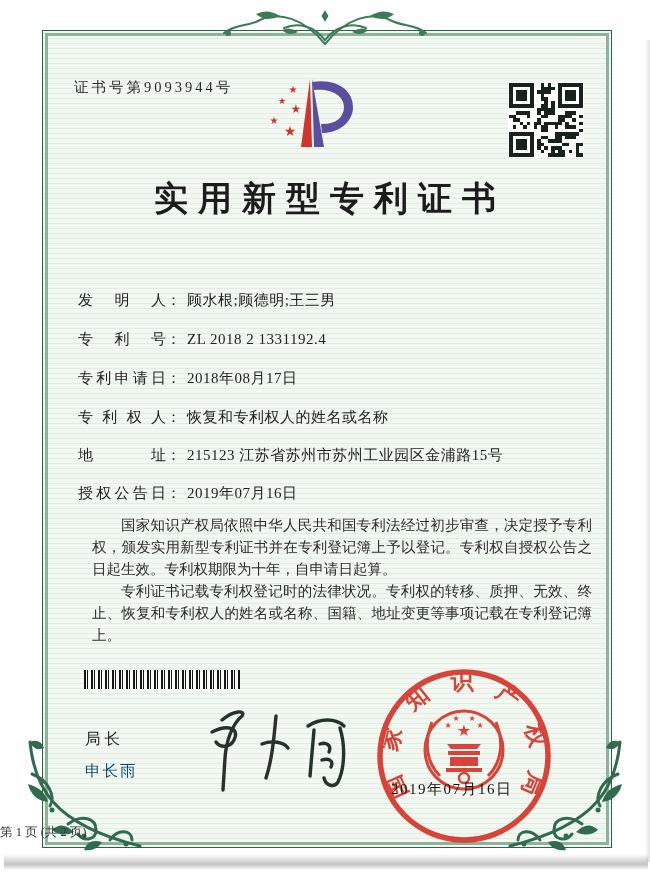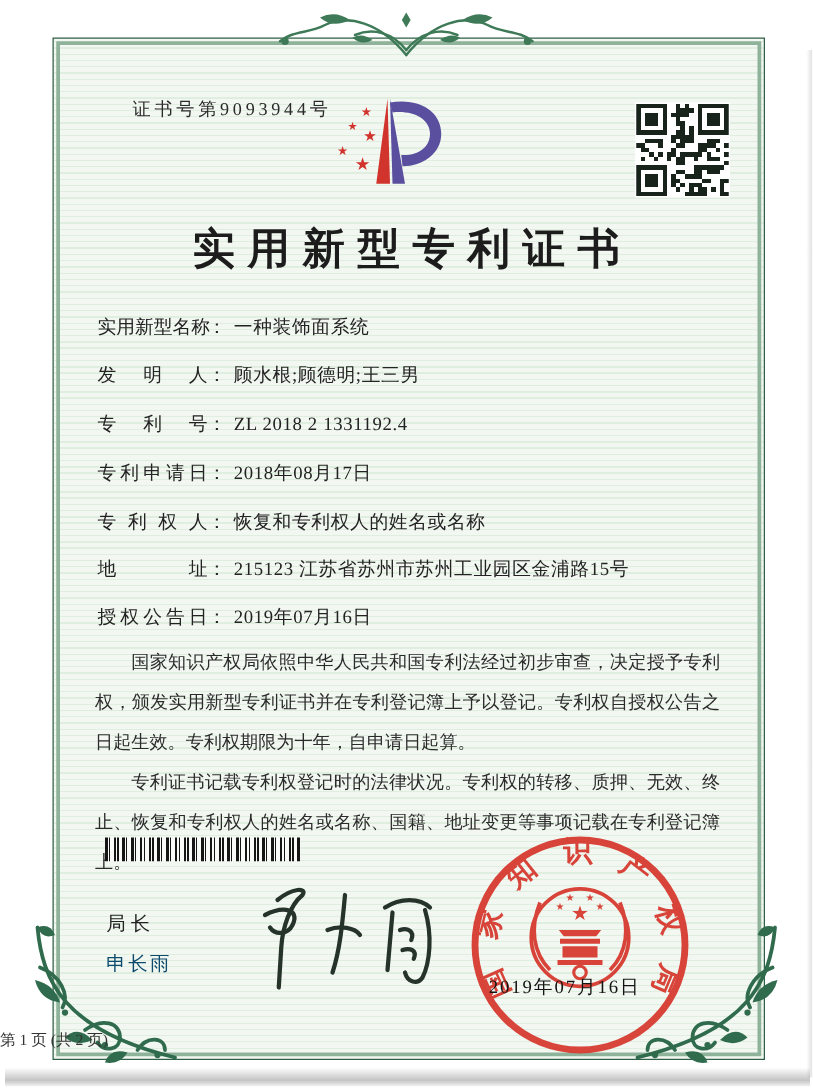--- a/index.html
+++ b/index.html
@@ -16,38 +16,38 @@
     background:
       repeating-linear-gradient(180deg,
         #f2f8f1 0px,#f2f8f1 2px,#e0eedf 2px,#e0eedf 3px,#f2f8f1 3px,#f2f8f1 5px);
   }
   .frame-inner{position:absolute;inset:2px;border:3px solid #8fb29a;}
   .ornament{position:absolute;pointer-events:none;}
   .orn-top{left:218px;top:6px;width:214px;height:48px;}
   .orn-bl{left:22px;top:740px;width:124px;height:114px;}
   .orn-br{left:504px;top:740px;width:124px;height:114px;transform:scaleX(-1);}
   
-  .cert-no{position:absolute;left:74px;top:78px;font-size:14.5px;letter-spacing:3px;color:#2a2a2a;margin-left:32px;}
+  .cert-no{position:absolute;left:74px;top:78px;font-size:14.5px;letter-spacing:3px;color:#2a2a2a;}
   .logo{position:absolute;left:262px;top:76px;width:96px;height:78px;}
   .qr{position:absolute;left:508px;top:82px;width:74px;height:74px;background:#fff;padding:1px;}
   .qr svg{width:100%;height:100%;display:block;}
   .title{
     position:absolute;left:0;top:176px;width:650px;text-align:center;
     font-size:34px;font-weight:bold;letter-spacing:10px;text-indent:10px;color:#1c1c1c;
   }
   
   .field-row{position:absolute;left:78px;width:520px;font-size:15px;color:#222;white-space:nowrap;}
   .flabel{display:inline-block;width:88px;text-align:justify;text-align-last:justify;vertical-align:bottom;}
   .fcolon{display:inline-block;margin-right:6px;}
   .fvalue{letter-spacing:0.5px;}
   .pair2{position:absolute;left:244px;top:0;}
   
   .body-text{
-    position:absolute;left:76px;top:514px;width:500px;
-    font-size:14.5px;line-height:32px;text-align:justify;color:#2b2b2b;
+    position:absolute;left:92px;top:514px;width:500px;
+    font-size:14.5px;line-height:22px;text-align:justify;color:#2b2b2b;
   }
   .body-text p{margin:0;text-indent:2em;}
   
   .barcode{
     position:absolute;left:84px;top:670px;width:156px;height:19px;
     background:repeating-linear-gradient(90deg,
       #151515 0 2px,#f8faf7 2px 3px,#151515 3px 4px,#f8faf7 4px 7px,
       #151515 7px 9px,#f8faf7 9px 10px,#151515 10px 11px,#f8faf7 11px 14px);
   }
   .signer-title{position:absolute;left:85px;top:729px;font-size:15.5px;letter-spacing:4px;color:#222;}
@@ -147,23 +147,20 @@
     <svg viewBox="0 0 21 21" shape-rendering="crispEdges">
         <path d="M9,0h1v1h-1zM11,0h1v1h-1zM9,1h1v1h-1zM10,1h1v1h-1zM11,1h1v1h-1zM12,1h1v1h-1zM8,2h1v1h-1zM9,2h1v1h-1zM10,2h1v1h-1zM11,2h1v1h-1zM9,3h1v1h-1zM9,4h1v1h-1zM10,4h1v1h-1zM10,5h1v1h-1zM12,5h1v1h-1zM9,6h1v1h-1zM10,6h1v1h-1zM12,6h1v1h-1zM8,7h1v1h-1zM9,7h1v1h-1zM10,7h1v1h-1zM11,7h1v1h-1zM12,7h1v1h-1zM2,8h1v1h-1zM3,8h1v1h-1zM4,8h1v1h-1zM5,8h1v1h-1zM8,8h1v1h-1zM10,8h1v1h-1zM11,8h1v1h-1zM12,8h1v1h-1zM16,8h1v1h-1zM17,8h1v1h-1zM18,8h1v1h-1zM0,9h1v1h-1zM1,9h1v1h-1zM5,9h1v1h-1zM9,9h1v1h-1zM10,9h1v1h-1zM14,9h1v1h-1zM15,9h1v1h-1zM16,9h1v1h-1zM17,9h1v1h-1zM20,9h1v1h-1zM1,10h1v1h-1zM2,10h1v1h-1zM8,10h1v1h-1zM14,10h1v1h-1zM15,10h1v1h-1zM18,10h1v1h-1zM3,11h1v1h-1zM5,11h1v1h-1zM7,11h1v1h-1zM8,11h1v1h-1zM10,11h1v1h-1zM11,11h1v1h-1zM12,11h1v1h-1zM13,11h1v1h-1zM14,11h1v1h-1zM16,11h1v1h-1zM20,11h1v1h-1zM1,12h1v1h-1zM4,12h1v1h-1zM7,12h1v1h-1zM9,12h1v1h-1zM10,12h1v1h-1zM13,12h1v1h-1zM16,12h1v1h-1zM17,12h1v1h-1zM18,12h1v1h-1zM9,13h1v1h-1zM10,13h1v1h-1zM20,13h1v1h-1zM13,14h1v1h-1zM14,14h1v1h-1zM15,14h1v1h-1zM16,14h1v1h-1zM17,14h1v1h-1zM18,14h1v1h-1zM19,14h1v1h-1zM9,15h1v1h-1zM10,15h1v1h-1zM13,15h1v1h-1zM14,15h1v1h-1zM16,15h1v1h-1zM17,15h1v1h-1zM18,15h1v1h-1zM8,16h1v1h-1zM11,16h1v1h-1zM12,16h1v1h-1zM13,16h1v1h-1zM14,16h1v1h-1zM8,17h1v1h-1zM9,17h1v1h-1zM15,17h1v1h-1zM16,17h1v1h-1zM19,17h1v1h-1zM20,17h1v1h-1zM8,18h1v1h-1zM10,18h1v1h-1zM12,18h1v1h-1zM13,18h1v1h-1zM14,18h1v1h-1zM19,18h1v1h-1zM9,19h1v1h-1zM12,19h1v1h-1zM14,19h1v1h-1zM15,19h1v1h-1zM17,19h1v1h-1zM19,19h1v1h-1zM11,20h1v1h-1zM12,20h1v1h-1zM13,20h1v1h-1zM14,20h1v1h-1zM15,20h1v1h-1zM19,20h1v1h-1zM20,20h1v1h-1z" fill="#17231b"></path>
         <path d="M0,0h7v7h-7z M1,1v5h5v-5z M2,2h3v3h-3z" fill="#17231b" fill-rule="evenodd"></path>
         <path d="M14,0h7v7h-7z M15,1v5h5v-5z M16,2h3v3h-3z" fill="#17231b" fill-rule="evenodd"></path>
         <path d="M0,14h7v7h-7z M1,15v5h5v-5z M2,16h3v3h-3z" fill="#17231b" fill-rule="evenodd"></path>
       </svg>
   </div>
 
   <div class="title">实用新型专利证书</div>
 
-  <div class="field-row" style="top:252px">
-    <span class="flabel">实用新型名称</span><span class="fcolon">：</span><span class="fvalue">一种装饰面系统</span>
-  </div>
   <div class="field-row" style="top:291px">
     <span class="flabel">发明人</span><span class="fcolon">：</span><span class="fvalue">顾水根;顾德明;王三男</span>
   </div>
   <div class="field-row" style="top:330px">
     <span class="flabel">专利号</span><span class="fcolon">：</span><span class="fvalue">ZL 2018 2 1331192.4</span>
   </div>
   <div class="field-row" style="top:369px">
     <span class="flabel">专利申请日</span><span class="fcolon">：</span><span class="fvalue">2018年08月17日</span>
   </div>
   <div class="field-row" style="top:408px">

